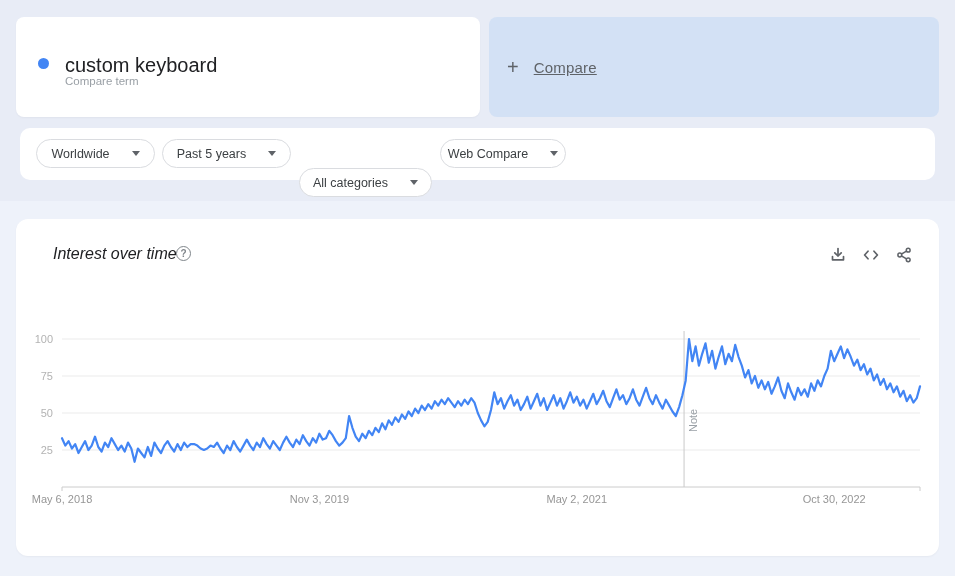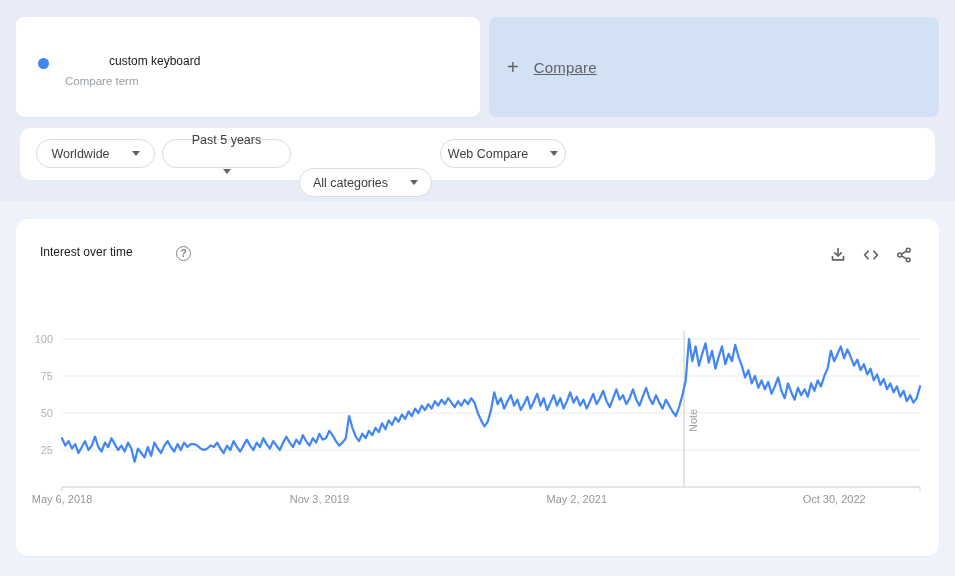--- a/index.html
+++ b/index.html
@@ -5,41 +5,41 @@
   html,body{margin:0;padding:0;}
   body{
     width:955px;height:576px;position:relative;overflow:hidden;
     font-family:"Liberation Sans",sans-serif;background:#eef2fa;
   }
   .top-strip{position:absolute;left:0;top:0;width:955px;height:201px;background:#e8ecf6;}
   .card{position:absolute;background:#fff;border-radius:8px;box-shadow:0 1px 2px rgba(0,0,0,0.04);}
   
   .term-card{left:16px;top:17px;width:464px;height:100px;cursor:pointer;}
   .term-dot{position:absolute;left:22px;top:41px;width:11px;height:11px;border-radius:50%;background:#4285f4;}
-  .term-label{position:absolute;left:49px;top:37px;font-size:12px;color:#202124;margin-left:44px;}
+  .term-label{position:absolute;left:49px;top:37px;font-size:20px;color:#202124;}
   .term-sub{position:absolute;left:49px;top:58px;font-size:11.5px;color:#9aa0a6;}
   
   .compare-card{position:absolute;left:489px;top:17px;width:450px;height:100px;background:#d3e1f5;
     border-radius:8px;display:flex;align-items:center;cursor:pointer;}
   .compare-plus{font-size:20px;color:#5f6368;margin-left:18px;font-weight:400;}
   .compare-label{font-size:15px;color:#5f6368;margin-left:15px;letter-spacing:.2px;text-decoration:underline;}
   
   .filter-bar{position:absolute;left:20px;top:128px;width:915px;height:52px;background:#fff;border-radius:10px;}
   .pill{position:absolute;top:11px;height:29px;border:1px solid #dadce0;border-radius:15px;background:#fff;
     display:flex;align-items:center;justify-content:center;gap:22px;font-size:12.5px;color:#3c4043;
     cursor:pointer;box-sizing:border-box;}
   .pill-1{left:16px;width:119px;}
-  .pill-2{left:142px;width:129px;flex-direction:column;}
+  .pill-2{left:142px;width:129px;}
   .pill-3{left:279px;width:133px;margin-top:29px;}
   .pill-4{left:420px;width:126px;}
   .caret{width:0;height:0;border-left:4px solid transparent;border-right:4px solid transparent;
     border-top:5px solid #5f6368;}
   
   .chart-card{left:16px;top:219px;width:923px;height:337px;border-radius:12px;}
-  .chart-title{position:absolute;left:24px;top:26px;font-size:12px;color:#202124;}
+  .chart-title{position:absolute;left:37px;top:26px;font-size:16px;color:#202124;font-style:italic;}
   .help-circle{position:absolute;left:160px;top:27px;width:15px;height:15px;border:1.4px solid #80868b;
     border-radius:50%;display:flex;align-items:center;justify-content:center;
     font-size:10px;color:#80868b;cursor:pointer;box-sizing:border-box;font-weight:bold;}
   .chart-actions{position:absolute;right:26px;top:27px;display:flex;gap:15px;align-items:center;}
   .action-icon{width:18px;height:18px;cursor:pointer;}
   #trend-svg{position:absolute;left:0;top:0;}
 </style>
 </head>
 <body>
 

